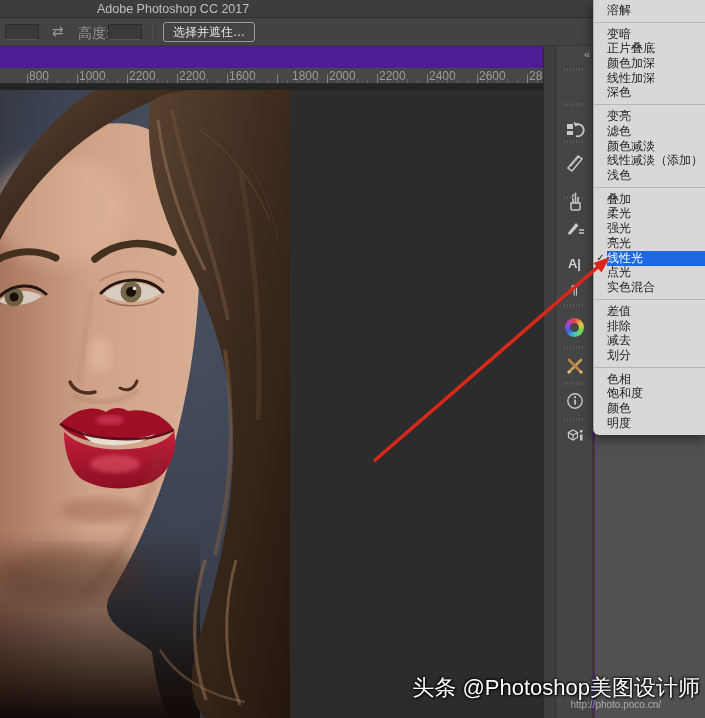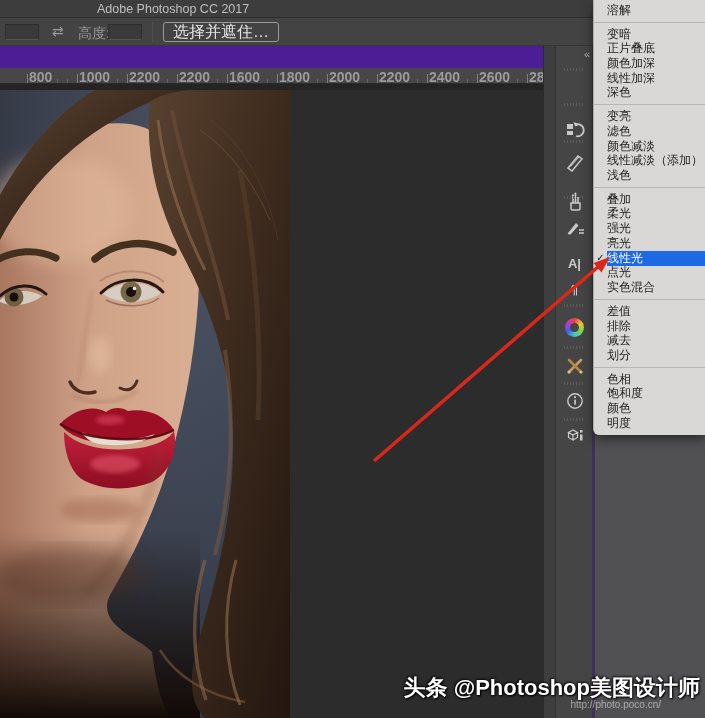--- a/index.html
+++ b/index.html
@@ -11,36 +11,36 @@
   .titlebar{position:absolute;left:0;top:0;width:705px;height:18px;background:#3d3d3d;
     border-bottom:1px solid #2e2e2e;color:#bfbfbf;font-size:12.5px;line-height:18px;padding-left:97px;}
   .optionsbar{position:absolute;left:0;top:18px;width:705px;height:28px;background:#434343;
     border-bottom:1px solid #373737;}
   .opt-input{position:absolute;top:6px;width:34px;height:16px;background:#3a3a3a;
     border:1px solid #2d2d2d;border-bottom-color:#555;color:#ccc;font-size:11px;padding:0 3px;}
   .swap-icon{position:absolute;left:52px;top:5px;color:#9a9a9a;font-size:14px;}
   .opt-label{position:absolute;left:78px;top:7px;color:#989898;font-size:14px;}
   .opt-divider{position:absolute;left:152px;top:4px;width:1px;height:20px;background:#383838;border-right:1px solid #4e4e4e;}
   .opt-btn{position:absolute;left:163px;top:4px;height:20px;padding:0 9px;background:transparent;
-    border:1px solid #9a9a9a;border-radius:3px;color:#e4e4e4;font-size:16px;line-height:18px;}
+    border:1px solid #9a9a9a;border-radius:3px;color:#e4e4e4;font-size:12px;line-height:18px;}
 
   .tabbar{position:absolute;left:0;top:46px;width:543px;height:22px;background:#383838;}
   .tab{position:absolute;left:0;top:0;width:281px;height:22px;background:#484848;
     border-right:1px solid #2c2c2c;color:#cecece;font-size:12px;line-height:22px;
     padding-left:0;margin-left:-3px;white-space:nowrap;overflow:hidden;}
 
   
   .canvas{position:absolute;left:0;top:68px;width:543px;height:650px;background:#2c2c2c;}
   .ruler{position:absolute;left:0;top:0;width:543px;height:16px;background:#474747;border-bottom:1px solid #2a2a2a;
     background-image:
       repeating-linear-gradient(90deg,#808080 0 1px,transparent 1px 50px),
       repeating-linear-gradient(90deg,#626262 0 1px,transparent 1px 10px);
     background-size:100% 9px,100% 4px;
     background-position:27px bottom,27px bottom;background-repeat:no-repeat;}
-  .rlabel{position:absolute;top:1px;font-size:14px;color:#9b9b9b;font-weight:bold;}
+  .rlabel{position:absolute;top:1px;font-size:12px;color:#9b9b9b;}
   .canvas-topshade{position:absolute;left:0;top:16px;width:543px;height:6px;background:#242424;}
   .photo{position:absolute;left:0;top:22px;width:290px;height:628px;overflow:hidden;background:#3a404c;}
 
   
   .scrollstrip{position:absolute;left:543px;top:46px;width:13px;height:672px;background:#3e3e3e;
     border-left:1px solid #2b2b2b;border-right:1px solid #333;}
   .dockcol{position:absolute;left:556px;top:46px;width:37px;height:672px;background:#454545;
     border-right:1px solid #393939;}
   .collapse{position:absolute;right:3px;top:2px;color:#b2b2b2;font-size:11px;letter-spacing:-1px;}
   .icon-cell{position:absolute;left:0;width:37px;height:26px;display:flex;align-items:center;justify-content:center;}
@@ -58,21 +58,21 @@
     padding:3px 0 4px 0;border-radius:0 0 0 6px;box-shadow:0 4px 12px rgba(0,0,0,.5);
     border-left:1px solid rgba(0,0,0,.2);}
   .menu-item{display:flex;height:14.72px;align-items:center;font-size:12px;position:relative;}
   .mi-check{width:13px;flex:none;text-align:center;font-size:10px;color:#1a1a1a;line-height:1;font-weight:bold;}
   .mi-label{flex:1;height:100%;display:flex;align-items:center;color:#1d1d1d;white-space:nowrap;}
   .menu-item.selected .mi-label{background:#1c69e3;color:#fff;}
   .menu-divider{height:1px;background:#b7b6b3;margin:4px 0;}
 
   
   .arrow-svg{position:absolute;left:0;top:0;width:705px;height:718px;z-index:60;pointer-events:none;}
-  .watermark{position:absolute;right:5px;top:673px;z-index:70;color:#fff;font-size:22px;font-weight:bold;
+  .watermark{position:absolute;right:5px;top:673px;z-index:70;color:#fff;font-size:22px;font-weight:normal;
     white-space:nowrap;text-shadow:0 0 3px rgba(0,0,0,.9),1px 1px 2px #000,-1px -1px 2px rgba(0,0,0,.6);}
   .watermark-url{position:absolute;right:44px;top:699px;z-index:70;color:rgba(255,255,255,.5);font-size:10px;}
 </style>
 </head>
 <body>
 
 <div class="stage">
 
   <div class="titlebar">
     <span>Adobe Photoshop CC 2017</span>
@@ -88,21 +88,21 @@
   </div>
 
 
   <div class="canvas">
     <div class="ruler">
         <span class="rlabel" style="left: 29px;">800</span>
         <span class="rlabel" style="left: 79px;">1000</span>
         <span class="rlabel" style="left: 129px;">2200</span>
         <span class="rlabel" style="left: 179px;">2200</span>
         <span class="rlabel" style="left: 229px;">1600</span>
-        <span class="rlabel" style="left: 279px;">1800</span>
+        <span class="rlabel" style="left: 292px;">1800</span>
         <span class="rlabel" style="left: 329px;">2000</span>
         <span class="rlabel" style="left: 379px;">2200</span>
         <span class="rlabel" style="left: 429px;">2400</span>
         <span class="rlabel" style="left: 479px;">2600</span>
         <span class="rlabel" style="left: 529px;">2800</span>
       </div>
     <div class="canvas-topshade"></div>
 
     <div class="photo">
       <svg width="290" height="628" viewBox="0 0 290 628">

